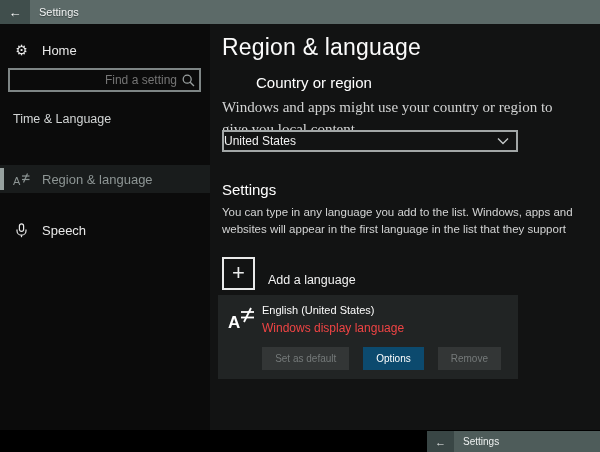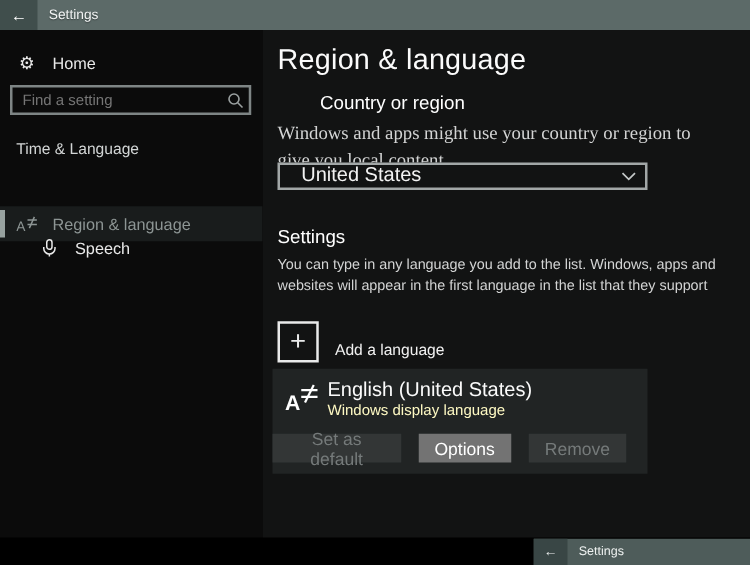--- a/index.html
+++ b/index.html
@@ -23,62 +23,62 @@
   .side-item .ic { width:17px; margin-left:13px; margin-right:12px; display:flex;
                    align-items:center; justify-content:center; color:#e9e9e9; font-size:14px; }
   .side-item.selected { background:#191c1c; color:#8d9594; }
   .side-item.selected .accent { position:absolute; left:0; top:3px; width:4px; height:22px;
                                 background:#97a19f; }
   .home-item { top:12px; }
   .search-box { position:absolute; left:8px; top:44px; width:193px; height:24px;
                 border:2px solid #7e8585; display:flex; align-items:center; background:#0b0b0b; }
   .search-box input { flex:1; background:transparent; border:none; outline:none;
                       color:#a8adad; font-size:12px; padding-left:8px;
-                      font-family:"Liberation Sans", sans-serif; }
+                      font-family:"Liberation Sans", sans-serif;text-align:right; }
   .search-box .mag { width:22px; display:flex; justify-content:center; cursor:pointer; }
   .side-section { position:absolute; left:13px; top:88px; color:#d2d5d5; font-size:12.5px; }
   .item-date { top:112px; }
   .item-region { top:141px; }
-  .item-speech { top:160px;margin-left:18px; }
+  .item-speech { top:192px; }
 
   
   .main { position:absolute; left:210px; top:24px; width:390px; height:406px;
           background:#121313; color:#fff; }
   .page-title { position:absolute; left:12px; top:10px; font-size:23px; font-weight:300;
                 color:#fbfbfb; letter-spacing:.2px; }
   .h-country { position:absolute; left:12px; top:50px; font-size:15px; font-weight:400;margin-left:34px; }
   .p-country { position:absolute; left:12px; top:73px; width:348px; font-size:15px;
                line-height:1.45; color:#d3d4d4;font-family:Liberation Serif, serif; }
   .dropdown { position:absolute; left:12px; top:106px; width:296px; height:22px;
               border:2px solid #a2a7a7; display:flex; align-items:center; cursor:pointer;
               background:#121313; }
-  .dropdown .val { flex:1; font-size:16px; color:#f2f2f2; padding-left:17px; }
+  .dropdown .val { flex:1; font-size:12px; color:#f2f2f2; padding-left:0; }
   .dropdown .chev { width:26px; display:flex; justify-content:center; }
   .h-langs { position:absolute; left:12px; top:157px; font-size:15px; font-weight:400; }
   .p-langs { position:absolute; left:12px; top:180px; width:352px; font-size:11.5px;
              line-height:1.45; color:#d3d4d4; }
   .add-lang { position:absolute; left:12px; top:233px; display:flex; align-items:flex-start;
               cursor:pointer; }
   .add-square { width:33px; height:33px; border:2px solid #e9eaea; display:flex;
                 align-items:center; justify-content:center; }
   .add-square .plus { font-size:22px; font-weight:300; color:#e9eaea; line-height:1; margin-top:-2px; }
   .add-label { margin-left:13px; margin-top:16px; font-size:12.5px; color:#f1f1f1; }
 
   
   .lang-card { position:absolute; left:8px; top:271px; width:300px; height:84px;
                background:#212424; cursor:pointer; }
   .lang-ic { position:absolute; left:10px; top:11px; }
-  .lang-name { position:absolute; left:44px; top:9px; font-size:16px; color:#fbfbfb; }
-  .lang-sub { position:absolute; left:44px; top:26px; font-size:12px; color:#fef9c3; }
+  .lang-name { position:absolute; left:44px; top:9px; font-size:11px; color:#fbfbfb; }
+  .lang-sub { position:absolute; left:44px; top:26px; font-size:12px; color:#ef4444; }
   .btn-row { position:absolute; right:17px; bottom:9px; display:flex; gap:14px; }
   .card-btn { height:23px; display:flex; align-items:center; justify-content:center;
-              font-size:14px; padding:0 13px; font-family:"Liberation Sans", sans-serif;
+              font-size:10px; padding:0 13px; font-family:"Liberation Sans", sans-serif;
               border:none; cursor:default; }
   .btn-disabled { background:#333636; color:#757a7a; }
-  .btn-active { background:#737373; color:#ffffff; cursor:pointer; }
+  .btn-active { background:#0c4a6e; color:#ffffff; cursor:pointer; }
 
   
   .mini-bar { position:absolute; left:427px; top:431px; width:173px; height:21px;
               background:#4e5c5a; display:flex; align-items:center; }
   .mini-back { width:27px; height:21px; background:#394645; color:#e9eceb;
                display:flex; align-items:center; justify-content:center; font-size:11px; cursor:pointer; }
   .mini-title { color:#eef1f0; font-size:10px; margin-left:9px; }
 
   svg { display:block; }
 </style>

